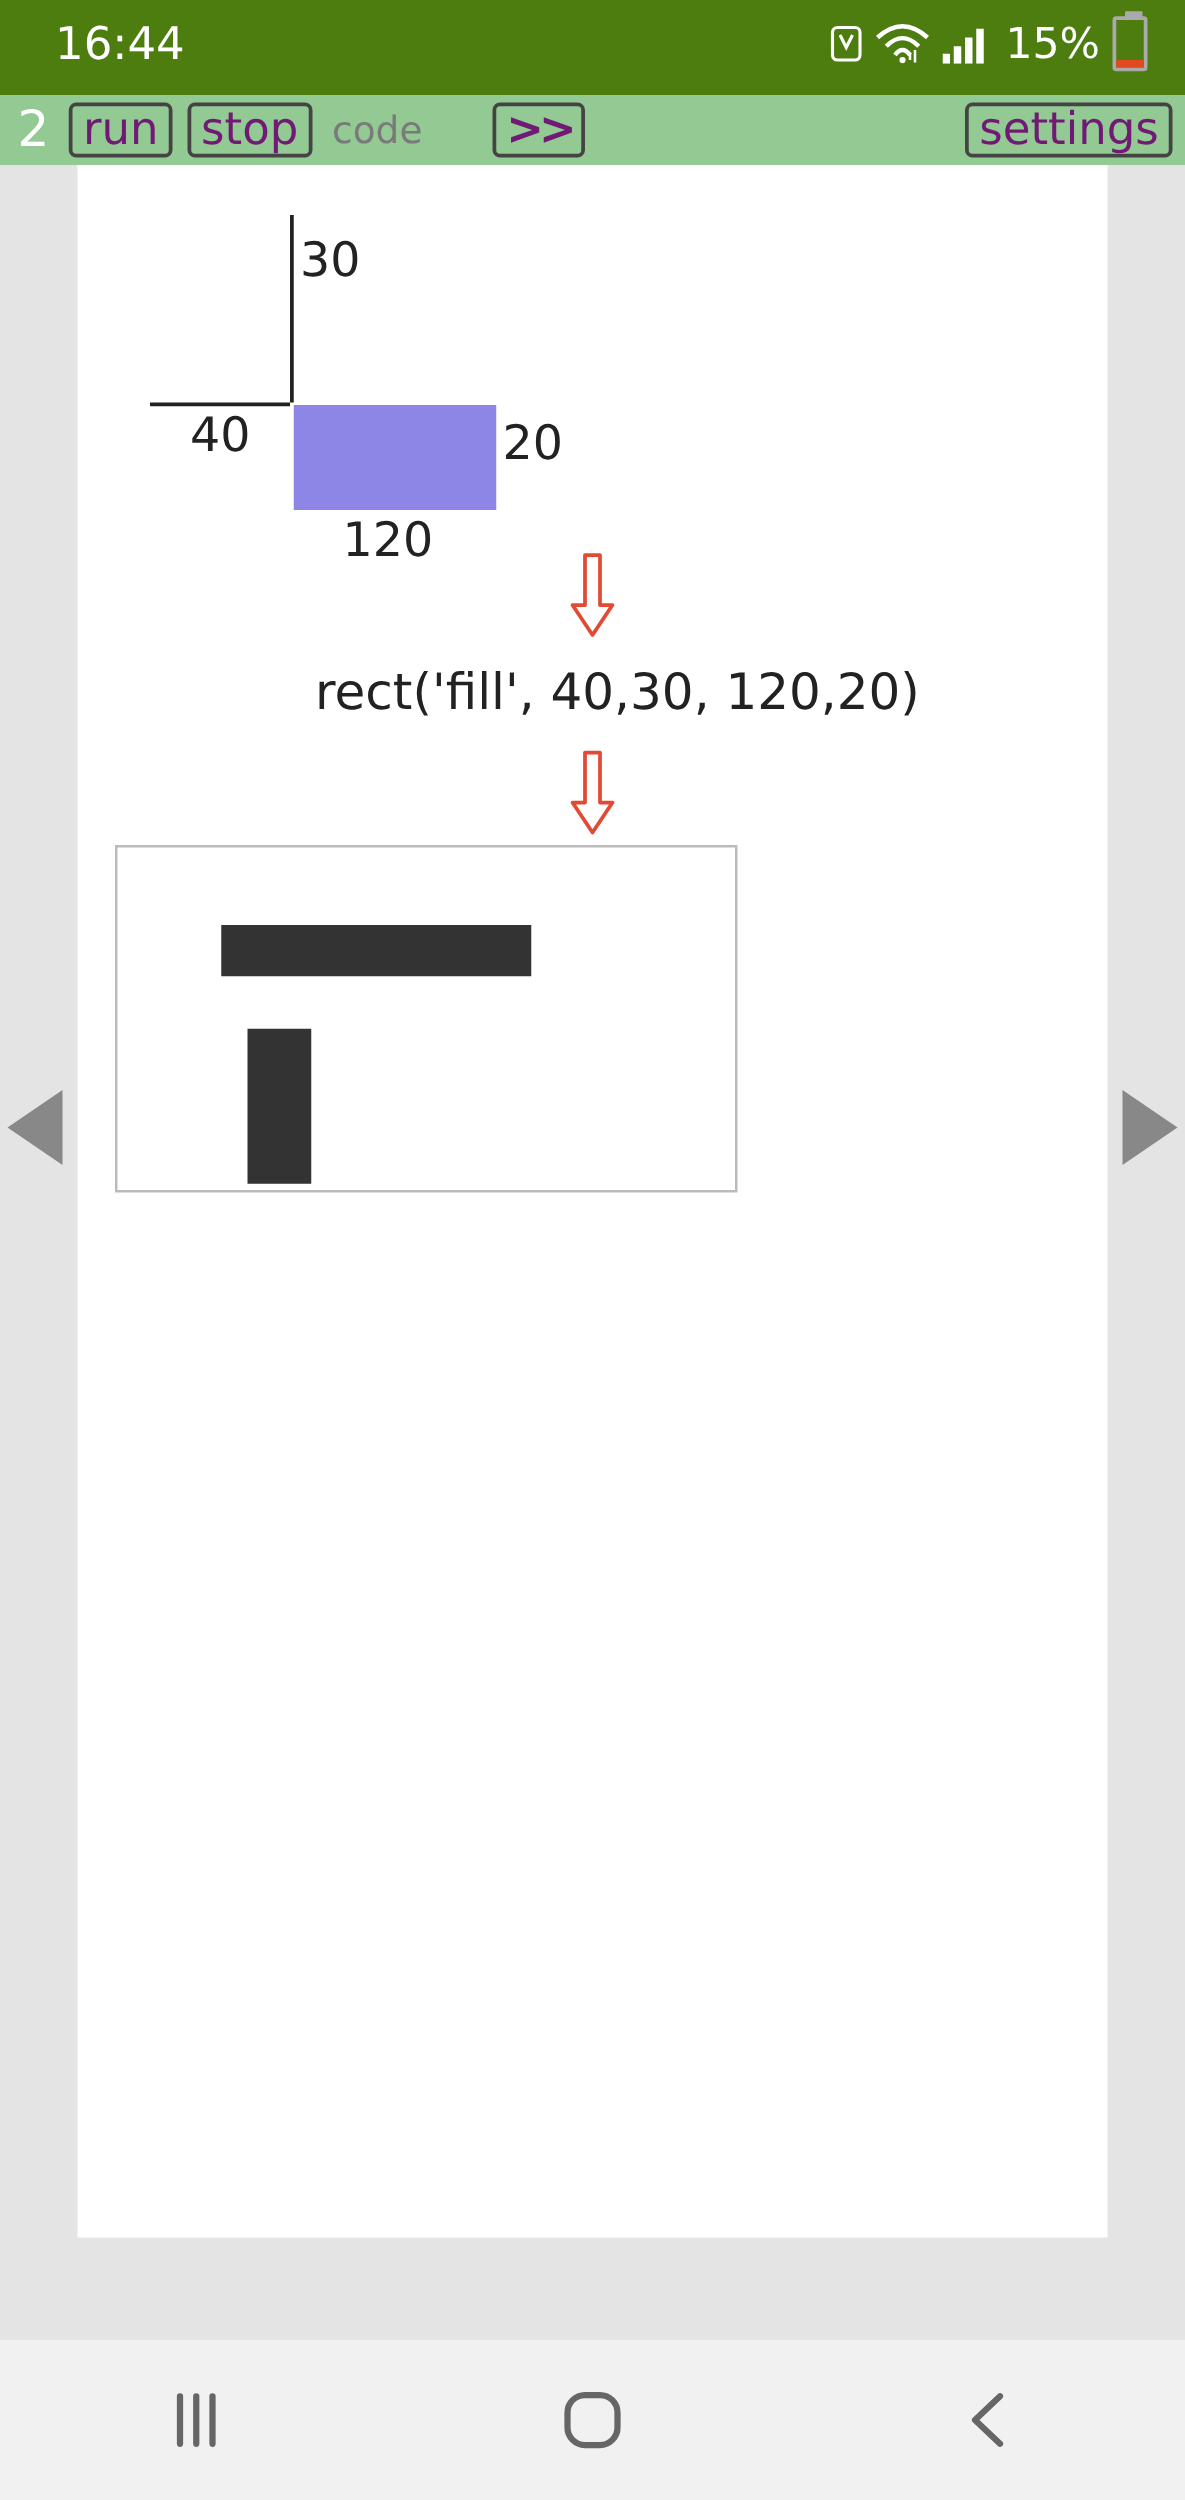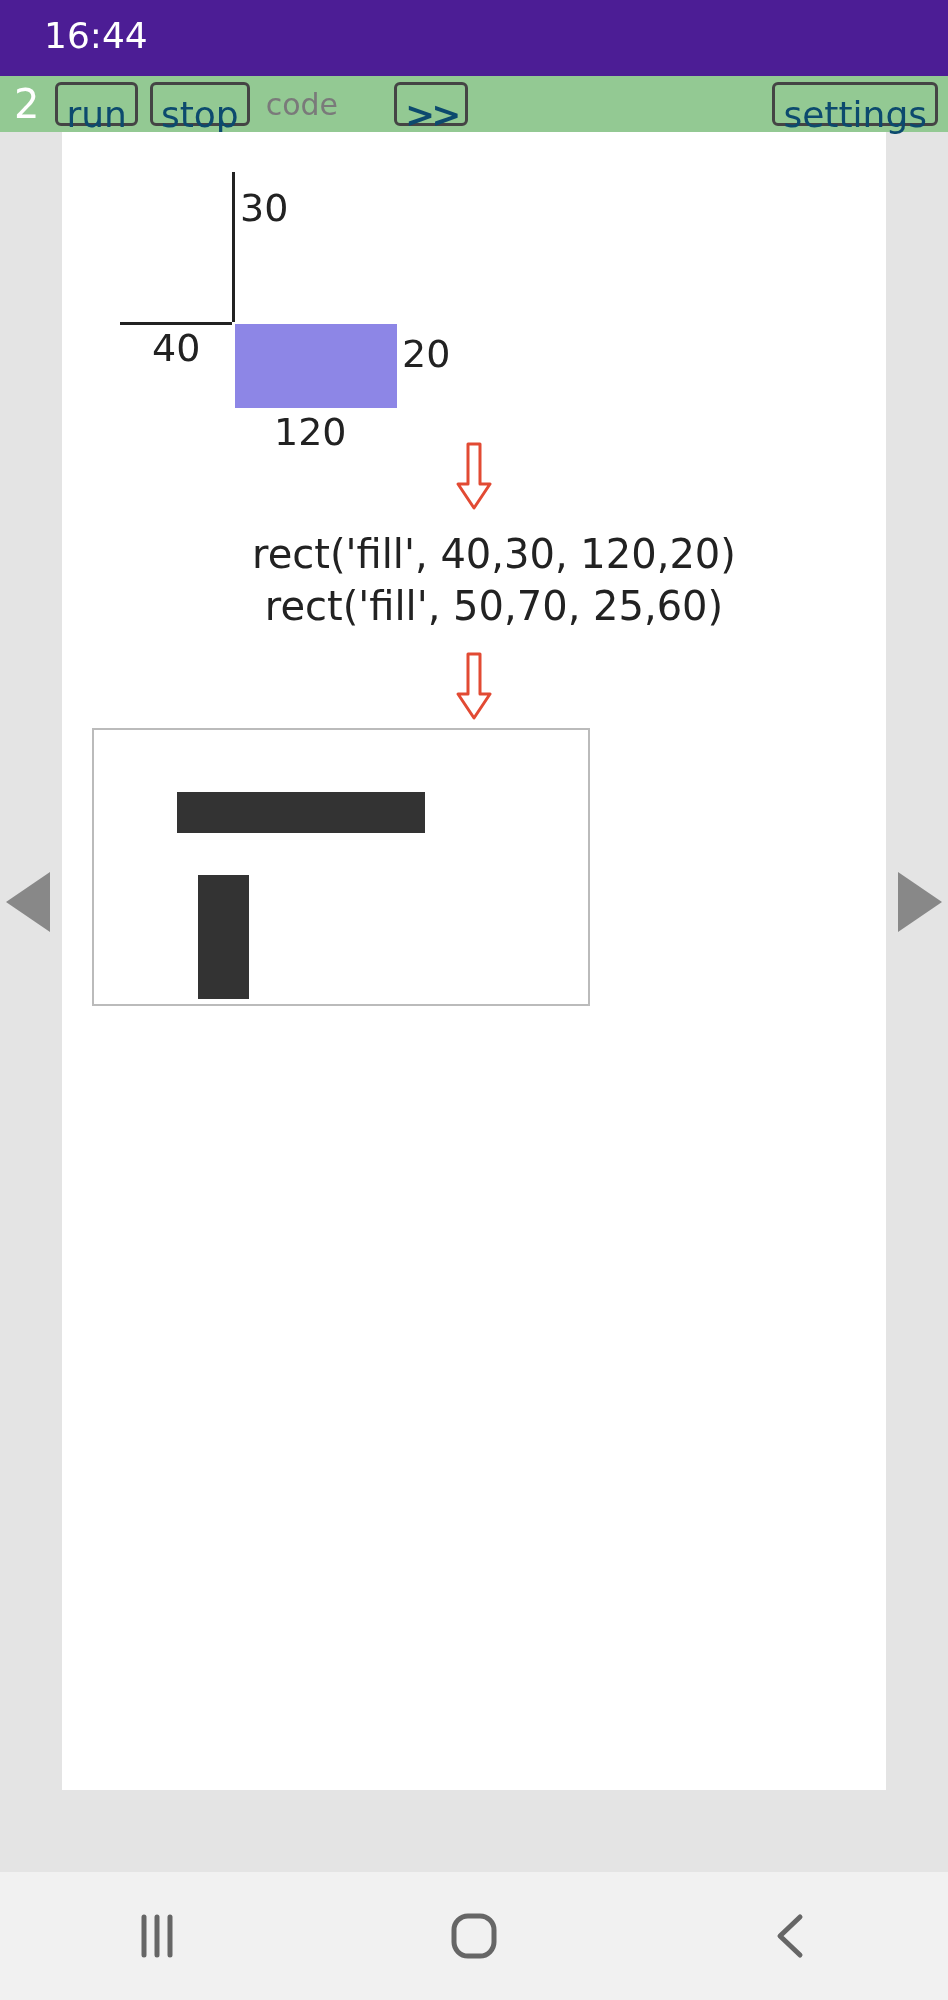--- a/index.html
+++ b/index.html
@@ -1,29 +1,29 @@
 <!DOCTYPE html>
 <html><head>
 <meta charset="utf-8">
 <style>
   * { box-sizing: border-box; margin: 0; padding: 0; }
   html, body { width: 948px; height: 2000px; font-family: "DejaVu Sans", Arial, sans-serif; background: #e4e4e4; overflow: hidden; }
 
   
-  .statusbar { height: 76px; background: #4c1d95; color: #fff; display: flex; align-items: center; justify-content: space-between; padding: 0 30px 6px 44px; font-size: 36px; }
+  .statusbar { height: 76px; background: #4d7c0f; color: #fff; display: flex; align-items: center; justify-content: space-between; padding: 0 30px 6px 44px; font-size: 36px; }
   .status-right { display: flex; align-items: center; gap: 10px; }
   .status-right svg { display: block; }
   .battery { width: 28px; height: 44px; border: 3px solid #aaa; border-radius: 3px; position: relative; display: inline-block; }
   .battery::before { content: ""; position: absolute; top: -7px; left: 7px; width: 14px; height: 5px; background: #aaa; border-radius: 1px; }
   .battery .fill { position: absolute; bottom: 0; left: 0; right: 0; height: 15%; background: #e04a1e; }
 
   
   .toolbar { height: 56px; background: #93c993; display: flex; align-items: center; padding: 0 10px; gap: 12px; font-size: 38px; color: #444; }
   .toolbar .pagenum { color: #fff; font-size: 40px; padding: 0 4px; }
-  .tb-btn { border: 3px solid #444; border-radius: 6px; padding: 11px 8px; height: 44px; line-height: 38px; color: #0c4a6e; background: transparent; font-size: 36px; }
+  .tb-btn { border: 3px solid #444; border-radius: 6px; padding: 0 8px; height: 44px; line-height: 38px; color: #701a75; background: transparent; font-size: 36px; }
   .tb-text { color: #7a7a7a; font-size: 30px; padding: 0 4px; }
   .toolbar .spacer { flex: 1; }
 
   
   .page-outer { position: relative; height: calc(1918px - 76px - 56px - 128px); }
   .page { position: absolute; left: 62px; right: 62px; top: 0; bottom: 0; background: #fff; padding-top: 40px; text-align: center; }
 
   .nav-arrow { position: absolute; top: 740px; width: 0; height: 0; border-top: 30px solid transparent; border-bottom: 30px solid transparent; }
   .nav-arrow.left  { left: 6px;  border-right: 44px solid #888; }
   .nav-arrow.right { right: 6px; border-left:  44px solid #888; }
@@ -44,20 +44,43 @@
 
   
   .navbar { position: absolute; bottom: 0; left: 0; right: 0; height: 128px; background: #f1f1f1; display: flex; align-items: center; justify-content: space-around; }
   .navbar svg { display: block; }
 </style>
 </head>
 <body>
 
 <div class="statusbar">
   <span>16:44</span>
+  <div class="status-right">
+    <svg width="26" height="30" viewBox="0 0 26 30">
+        <rect x="2" y="2" width="22" height="26" rx="4" fill="none" stroke="#fff" stroke-width="2.5"></rect>
+        <path d="M8 8 L13 18 L18 8" fill="none" stroke="#fff" stroke-width="2.5"></path>
+      </svg>
+    <svg width="44" height="34" viewBox="0 0 44 34">
+        <path d="M2 12 Q22 -6 42 12" fill="none" stroke="#fff" stroke-width="3.5"></path>
+        <path d="M9 19 Q22 6 35 19" fill="none" stroke="#fff" stroke-width="3.5"></path>
+        <path d="M16 26 Q22 18 28 26" fill="none" stroke="#fff" stroke-width="3.5"></path>
+        <circle cx="22" cy="30" r="2.5" fill="#fff"></circle>
+        <path d="M28 30 L28 24 M32 32 L32 22" stroke="#fff" stroke-width="2"></path>
+      </svg>
+    <svg width="40" height="32" viewBox="0 0 40 32">
+        <rect x="0" y="24" width="6" height="8" fill="#fff"></rect>
+        <rect x="9" y="18" width="6" height="14" fill="#fff"></rect>
+        <rect x="18" y="11" width="6" height="21" fill="#fff"></rect>
+        <rect x="27" y="4" width="6" height="28" fill="#fff"></rect>
+      </svg>
+    <span style="font-size:34px">15%</span>
+    <span class="battery">
+        <span class="fill"></span>
+      </span>
+  </div>
 </div>
 
 <div class="toolbar">
   <span class="pagenum">2</span>
   <span class="tb-btn">run</span>
   <span class="tb-btn">stop</span>
   <span class="tb-text">code</span>
   <span style="width:28px"></span>
   <span class="tb-btn" style="letter-spacing:-4px;font-weight:bold">&gt;&gt;</span>
   <span class="spacer"></span>
@@ -80,21 +103,20 @@
       <span class="lbl" style="left:184px; top:238px">120</span>
     </div>
 
 
     <svg class="arrow-down" width="40" height="68" viewBox="0 0 40 68">
       <path d="M14 2 L14 42 L4 42 L20 66 L36 42 L26 42 L26 2 Z" fill="none" stroke="#e24a33" stroke-width="3" stroke-linejoin="round"></path>
     </svg>
 
     <div class="codeblock">
       <div>rect('fill', 40,30, 120,20)</div>
-      <div>rect('fill', 50,70, 25,60)</div>
     </div>
 
     <svg class="arrow-down" width="40" height="68" viewBox="0 0 40 68">
       <path d="M14 2 L14 42 L4 42 L20 66 L36 42 L26 42 L26 2 Z" fill="none" stroke="#e24a33" stroke-width="3" stroke-linejoin="round"></path>
     </svg>
 
     <div class="output-box">
       <div class="r" id="out-r0" style="left: 82.8px; top: 62.1px; width: 248.4px; height: 41.4px;"></div>
       <div class="r" id="out-r1" style="left: 103.5px; top: 144.9px; width: 51.75px; height: 124.2px;"></div>
     </div>

